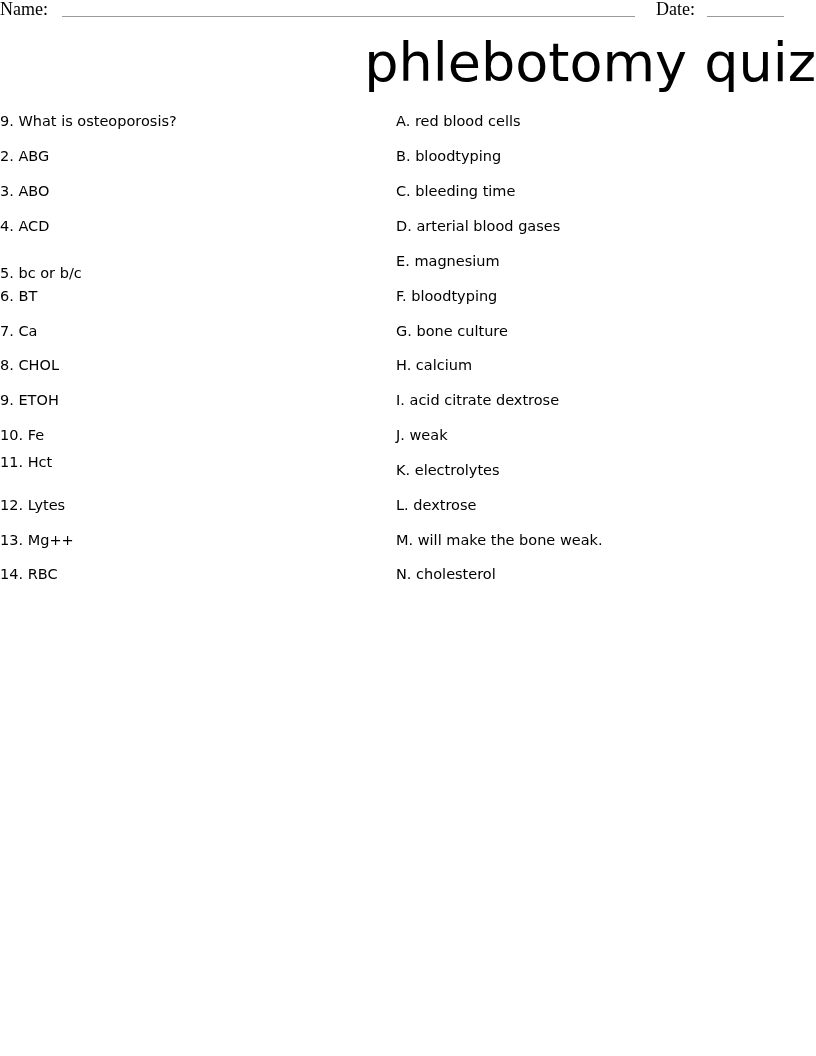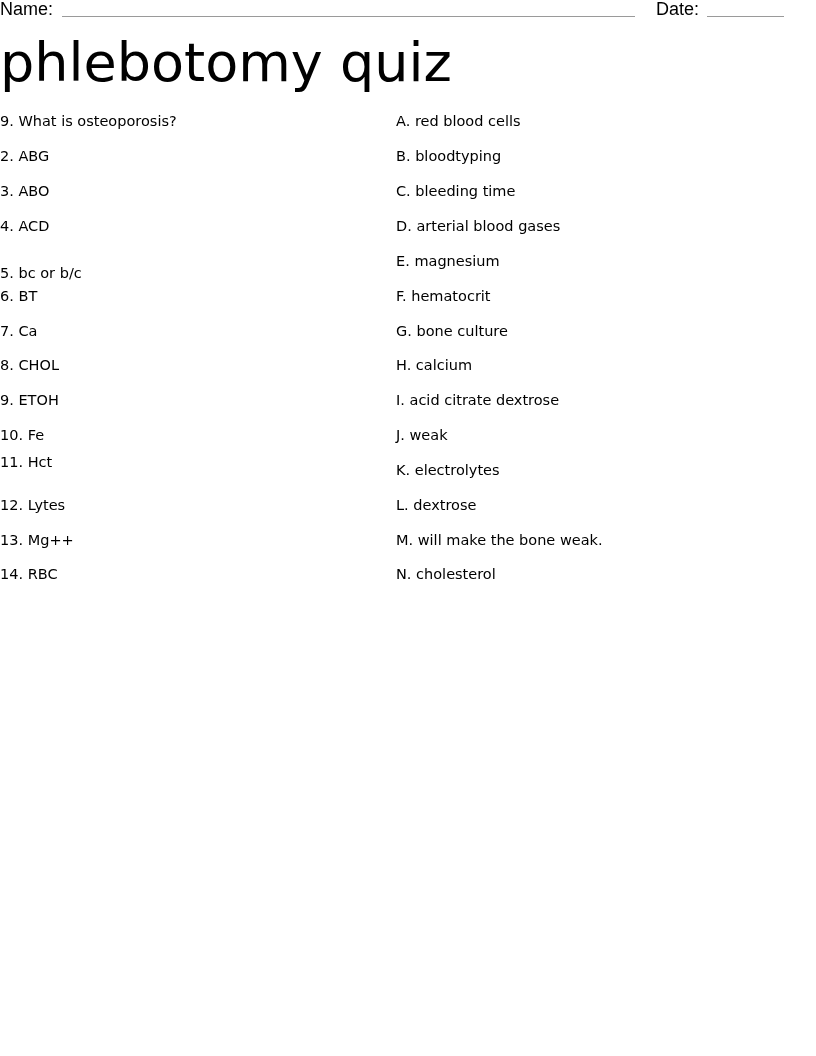--- a/index.html
+++ b/index.html
@@ -1,22 +1,22 @@
 <!DOCTYPE html>
 <html><head>
   <meta charset="utf-8">
   <style>
     html, body { margin: 0; padding: 0; background: #ffffff; }
     body { width: 816px; height: 1056px; position: relative; overflow: hidden; color: #000; }
-    .header { position: absolute; top: 0; left: 0; width: 816px; height: 22px; font-family: Liberation Sans, sans-serif; font-size: 18px; }
+    .header { position: absolute; top: 0; left: 0; width: 816px; height: 22px; font-family: Liberation Serif, serif; font-size: 18px; }
     .name-label { position: absolute; left: 0; top: -1px; }
     .name-line { position: absolute; left: 62px; top: 16px; width: 573px; border-bottom: 1px solid #9a9a9a; }
     .date-label { position: absolute; left: 656px; top: -1px; }
     .date-line { position: absolute; left: 707px; top: 16px; width: 77px; border-bottom: 1px solid #9a9a9a; }
-    .title { position: absolute; top: 28px; left: 0; width: 816px; text-align: left; font-family: "DejaVu Sans", sans-serif; font-size: 54px; line-height: 70px; letter-spacing: 0px; }
+    .title { position: absolute; top: 28px; left: 0; width: 816px; text-align: right; font-family: "DejaVu Sans", sans-serif; font-size: 54px; line-height: 70px; letter-spacing: 0px; }
     .list { position: absolute; font-family: "DejaVu Sans", sans-serif; font-size: 14.5px; }
     .list .item { position: absolute; left: 0; white-space: nowrap; line-height: 20px; }
     .left { left: 0; top: 111px; }
     .right { left: 396px; top: 111px; }
   </style>
 </head>
 <body>
 
 <div class="header">
   <span class="name-label">Name:</span>
@@ -43,21 +43,21 @@
   <div class="item" style="top:419px">13. Mg++</div>
   <div class="item" style="top:453px">14. RBC</div>
 </div>
 
 <div class="list right">
   <div class="item" style="top:0px">A. red blood cells</div>
   <div class="item" style="top:35px">B. bloodtyping</div>
   <div class="item" style="top:70px">C. bleeding time</div>
   <div class="item" style="top:105px">D. arterial blood gases</div>
   <div class="item" style="top:140px">E. magnesium</div>
-  <div class="item" style="top:175px">F. hematocrit</div>
+  <div class="item" style="top:175px">F. bloodtyping</div>
   <div class="item" style="top:210px">G. bone culture</div>
   <div class="item" style="top:244px">H. calcium</div>
   <div class="item" style="top:279px">I. acid citrate dextrose</div>
   <div class="item" style="top:314px">J. weak</div>
   <div class="item" style="top:349px">K. electrolytes</div>
   <div class="item" style="top:384px">L. dextrose</div>
   <div class="item" style="top:419px">M. will make the bone weak.</div>
   <div class="item" style="top:453px">N. cholesterol</div>
 </div>
 

